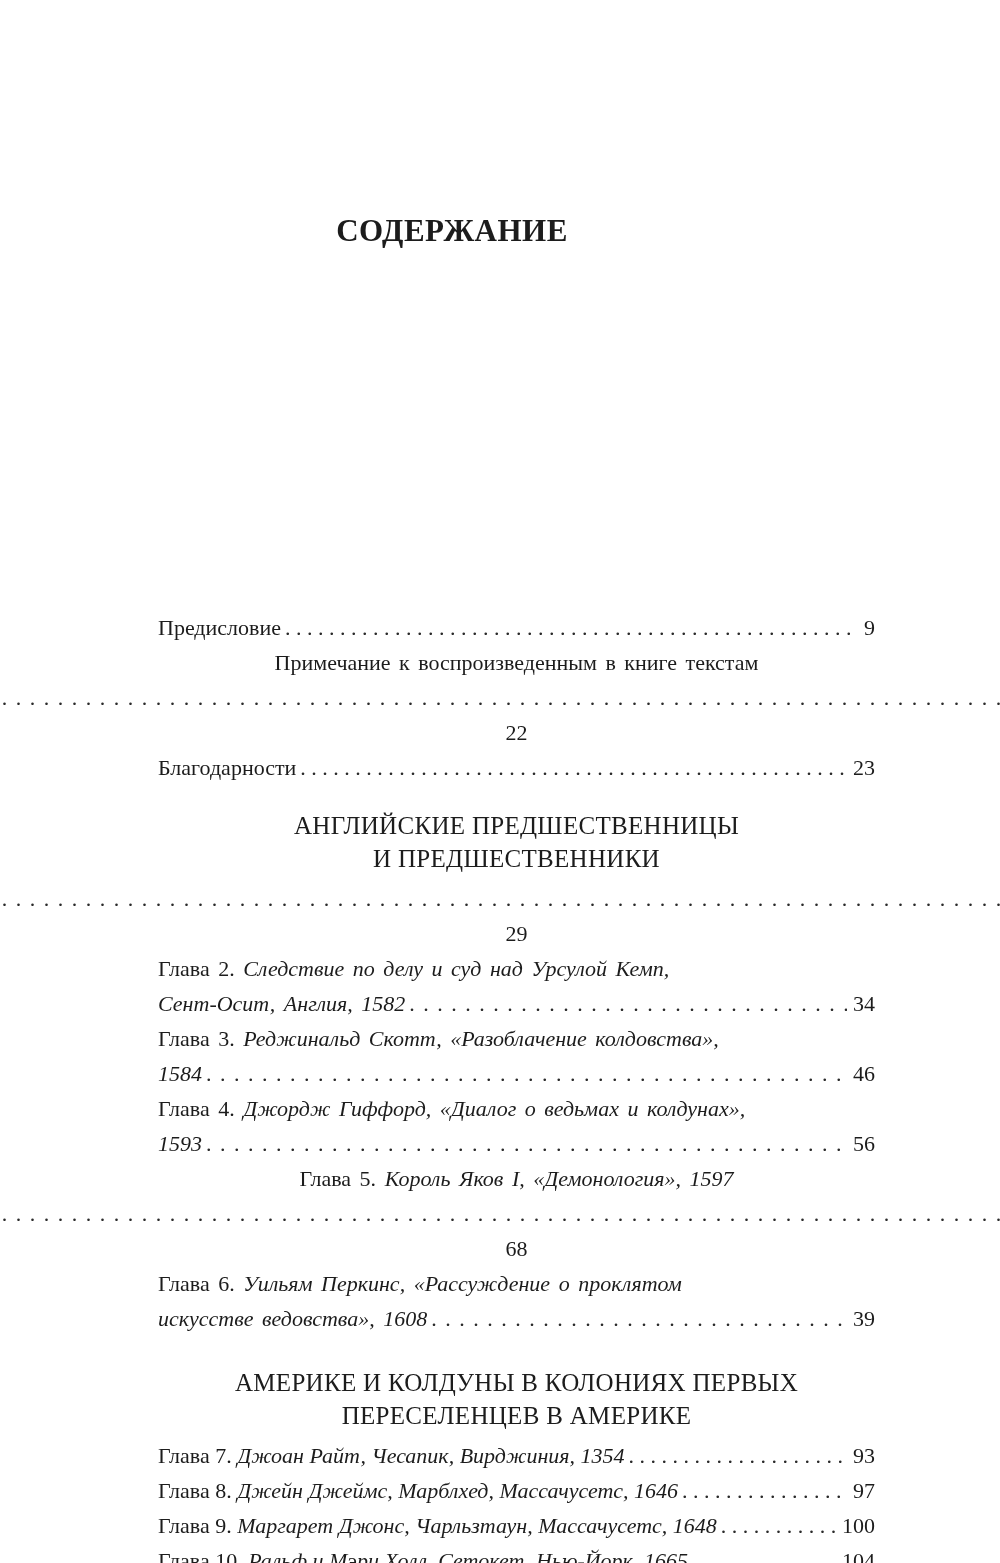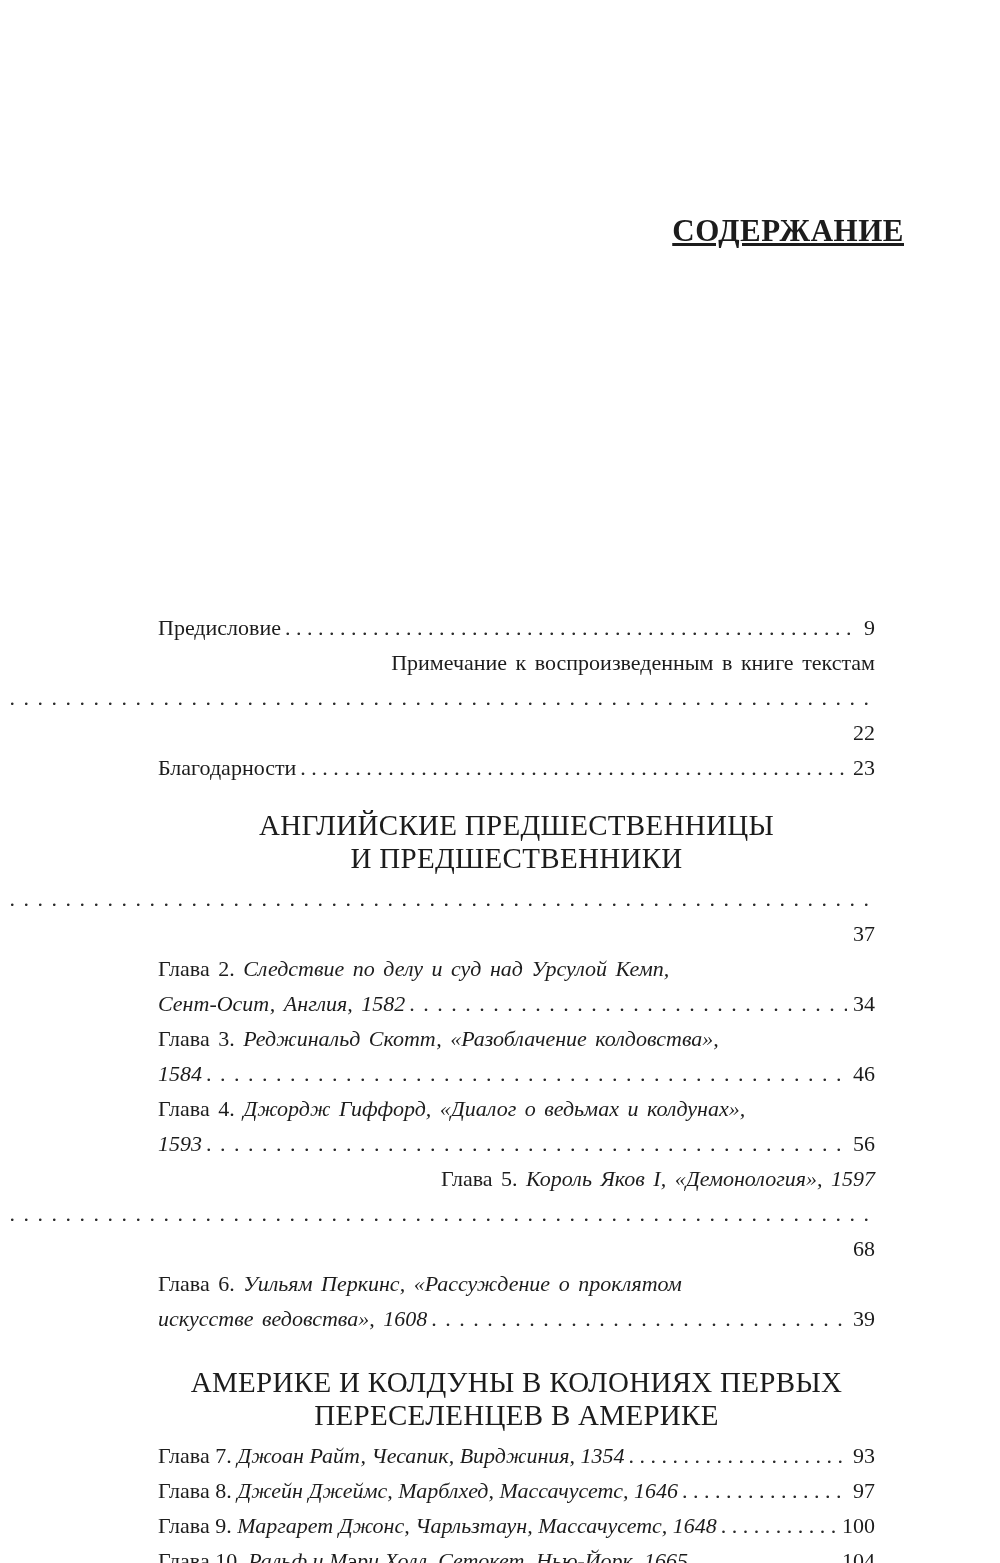--- a/index.html
+++ b/index.html
@@ -13,35 +13,34 @@
       position: relative;
       overflow: hidden;
       font-family: "Liberation Serif", "DejaVu Serif", serif;
       color: #1c1c1c;
     }
     .page-title {
       position: absolute;
       top: 188px;
       left: 0;
       width: 904px;
-      text-align: right;
+      text-align: center;
       font-size: 31px;
       letter-spacing: 0.5px;
       line-height: 44px;
-      text-decoration: underline;
     }
     .toc {
       position: absolute;
       left: 158px;
       width: 717px;
       top: 610px;
     }
     .toc-row {
       display: flex;
-      align-items: flex-end;
+      align-items: center;
       font-size: 22px;
       line-height: 35px;
       white-space: nowrap;
     }
     .toc-row .text {
       flex: 0 1 auto;
       white-space: nowrap;
     }
     .toc-row .dots {
       flex: 1 1 auto;
@@ -62,21 +61,21 @@
     .toc-line1 {
       font-size: 22px;
       line-height: 35px;
       white-space: nowrap;
     }
     .label { font-style: normal; }
     .it { font-style: italic; }
     .entry { margin-bottom: 0; }
     .section-head {
       text-align: center;
-      font-size: 29px;
+      font-size: 25px;
       line-height: 33px;
       letter-spacing: 0.3px;
     }
     .section1 { margin-top: 24px; margin-bottom: 6px; }
     .section2 { margin-top: 30px; margin-bottom: 6px; }
     .word-spaced { word-spacing: 3px; flex-direction: column; }
   </style>
 </head>
 <body>
 
@@ -100,21 +99,21 @@
     <span class="page">23</span>
   </div>
 
   <div class="section-head section1">
     <div>АНГЛИЙСКИЕ ПРЕДШЕСТВЕННИЦЫ</div>
     <div>И ПРЕДШЕСТВЕННИКИ</div>
   </div>
 
   <div class="toc-row entry word-spaced">
     <span class="dots"></span>
-    <span class="page">37</span>
+    <span class="page">29</span>
   </div>
 
   <div class="entry word-spaced">
     <div class="toc-line1">
       <span class="label">Глава 2.</span>
       <span class="it">Следствие по делу и суд над Урсулой Кемп,</span>
     </div>
     <div class="toc-row">
       <span class="text it">Сент-Осит, Англия, 1582</span>
       <span class="dots"></span>

